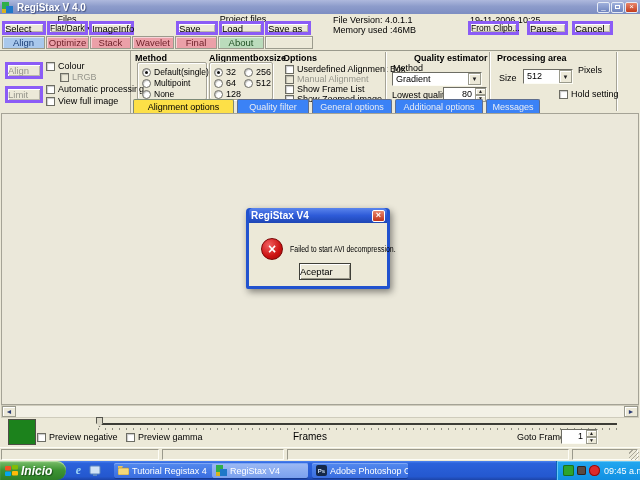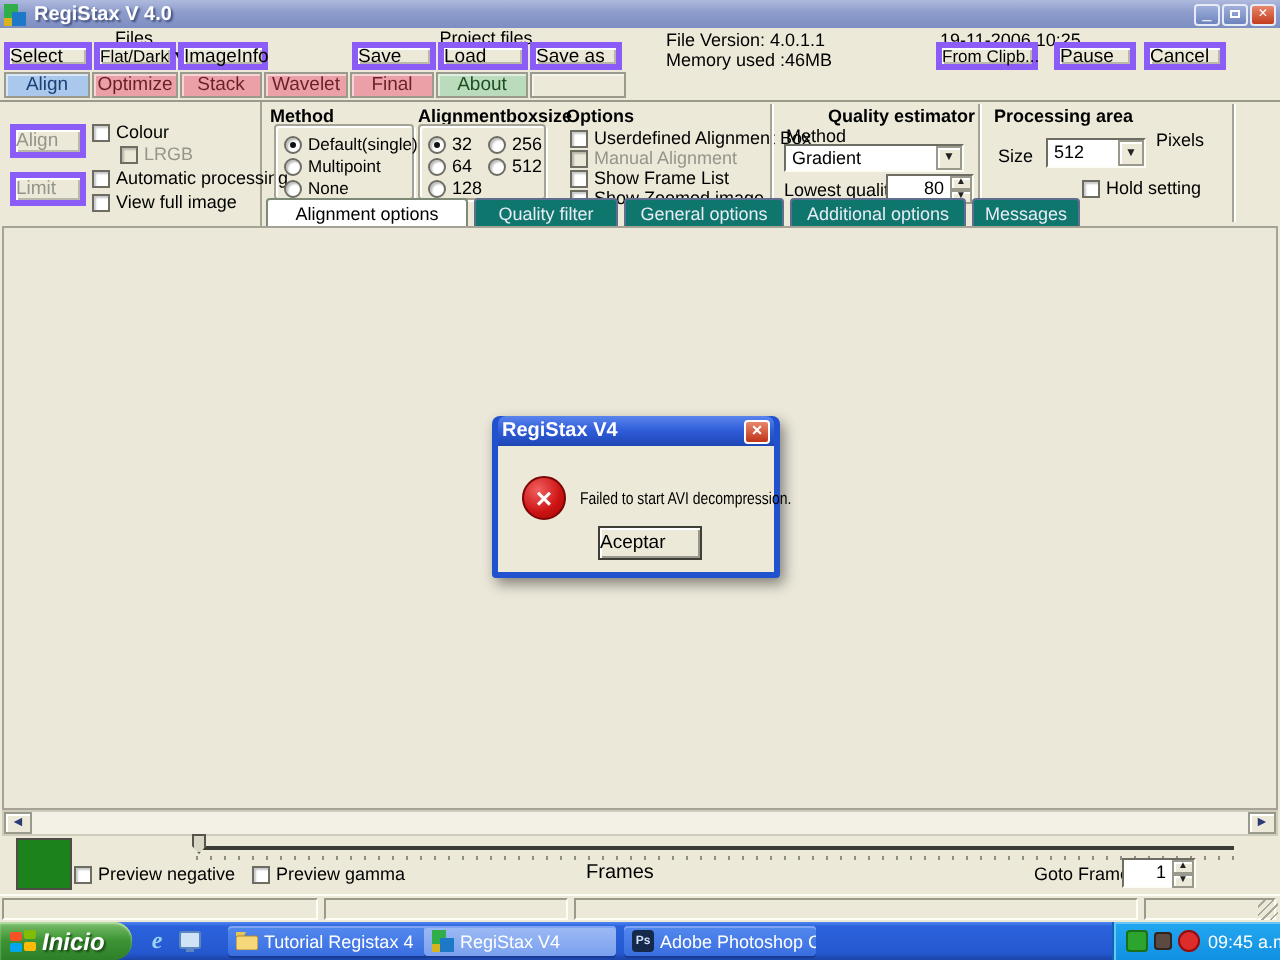--- a/index.html
+++ b/index.html
@@ -52,22 +52,22 @@
   .drbtn{width:13px;background:#ECE9D8;border:1px solid #9a9a8c;box-shadow:inset 1px 1px 0 #fff;
     display:flex;align-items:center;justify-content:center;font-size:6px;color:#222;flex:none}
   .spin{position:absolute;display:flex;background:#fff;border:1px solid;border-color:#6d6d64 #fdfdf6 #fdfdf6 #6d6d64}
   .sval{flex:1;font-size:9px;padding:1px 3px;text-align:right}
   .spincol{width:11px;display:flex;flex-direction:column;flex:none}
   .spincol span{flex:1;font-size:5px;line-height:5px;display:flex;align-items:center;justify-content:center;
     background:#ECE9D8;border:1px solid #9a9a8c;box-shadow:inset 1px 1px 0 #fff;color:#222}
 
   .otab{position:absolute;top:48px;height:14px;display:flex;align-items:center;justify-content:center;
     font-size:9px;border:1px solid #5f6e8e;border-bottom:none;border-radius:2px 2px 0 0;white-space:nowrap}
-  .otab.on{background:#ffffff;color:#000;border-color:#7d8a77}
-  .otab.off{background:#0f766e;color:#E8ECF4}
+  .otab.on{background:#fde047;color:#000;border-color:#7d8a77}
+  .otab.off{background:#3b82f6;color:#E8ECF4}
 
   
   #canvas{position:absolute;left:1px;top:113px;width:638px;height:292px;background:#EBE8DA;border:1px solid #a5a396}
   #hscroll{position:absolute;left:1px;top:405px;width:638px;height:13px;background:#F3F1E6;border:1px solid #cfccbc}
   .sarw{position:absolute;top:0;width:14px;height:11px;background:#ECE9D8;border:1px solid #9a9a8c;
     box-shadow:inset 1px 1px 0 #fff;display:flex;align-items:center;justify-content:center;font-size:7px;color:#2c3c74}
   #swatch{position:absolute;left:8px;top:419px;width:28px;height:26px;background:#1C821C;border:1px solid #4e4e46}
   #slider-track{position:absolute;left:98px;top:423px;width:519px;height:2px;background:#3c3c36}
   #slider-ticks{position:absolute;left:98px;top:428px;width:519px;height:2px;
     background:repeating-linear-gradient(90deg,#8e8e82 0,#8e8e82 1px,transparent 1px,transparent 7px)}
@@ -296,21 +296,21 @@
 
     <div class="vsep" style="left:489px"></div>
     <div class="vsep" style="left:616px"></div>
     <div class="grouphead" style="left:497px;top:2px">Processing area</div>
     <div class="txt s9" style="left:499px;top:22px">Size</div>
     <div class="combo" style="left:523px;top:18px;width:50px;height:15px">
       <span class="cval">512</span>
       <span class="drbtn">▼</span>
     </div>
     <div class="txt s9" style="left:578px;top:14px">Pixels</div>
-    <div class="opt" style="left:541px;top:38px">
+    <div class="opt" style="left:559px;top:38px">
         <span class="cbox"></span>
         <span>Hold setting</span>
       </div>
 
     <div class="otab on" style="left:133px;width:101px">
         <span>Alignment options</span>
       </div>
     <div class="otab off" style="left:237px;width:72px">
         <span>Quality filter</span>
       </div>

